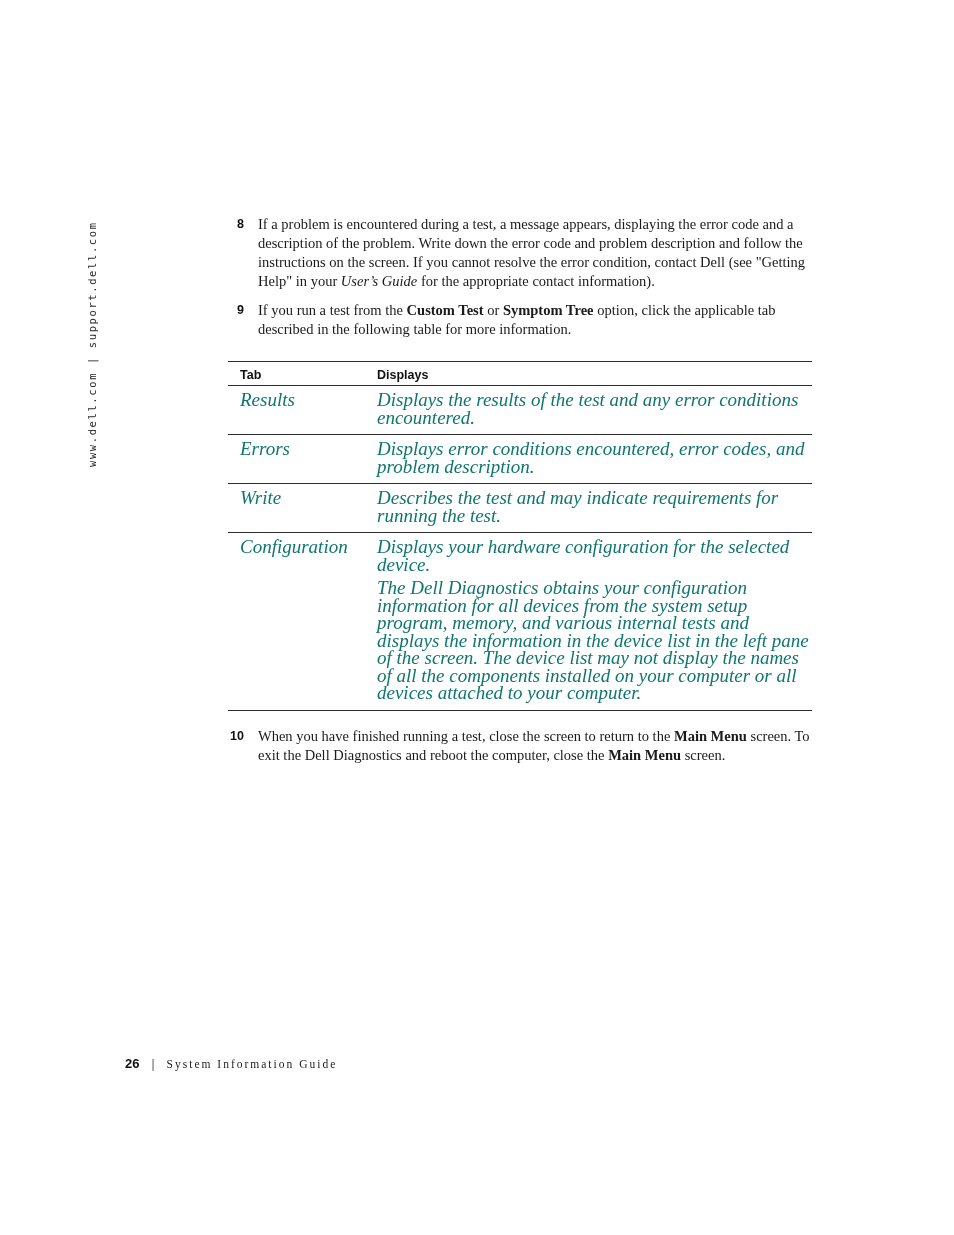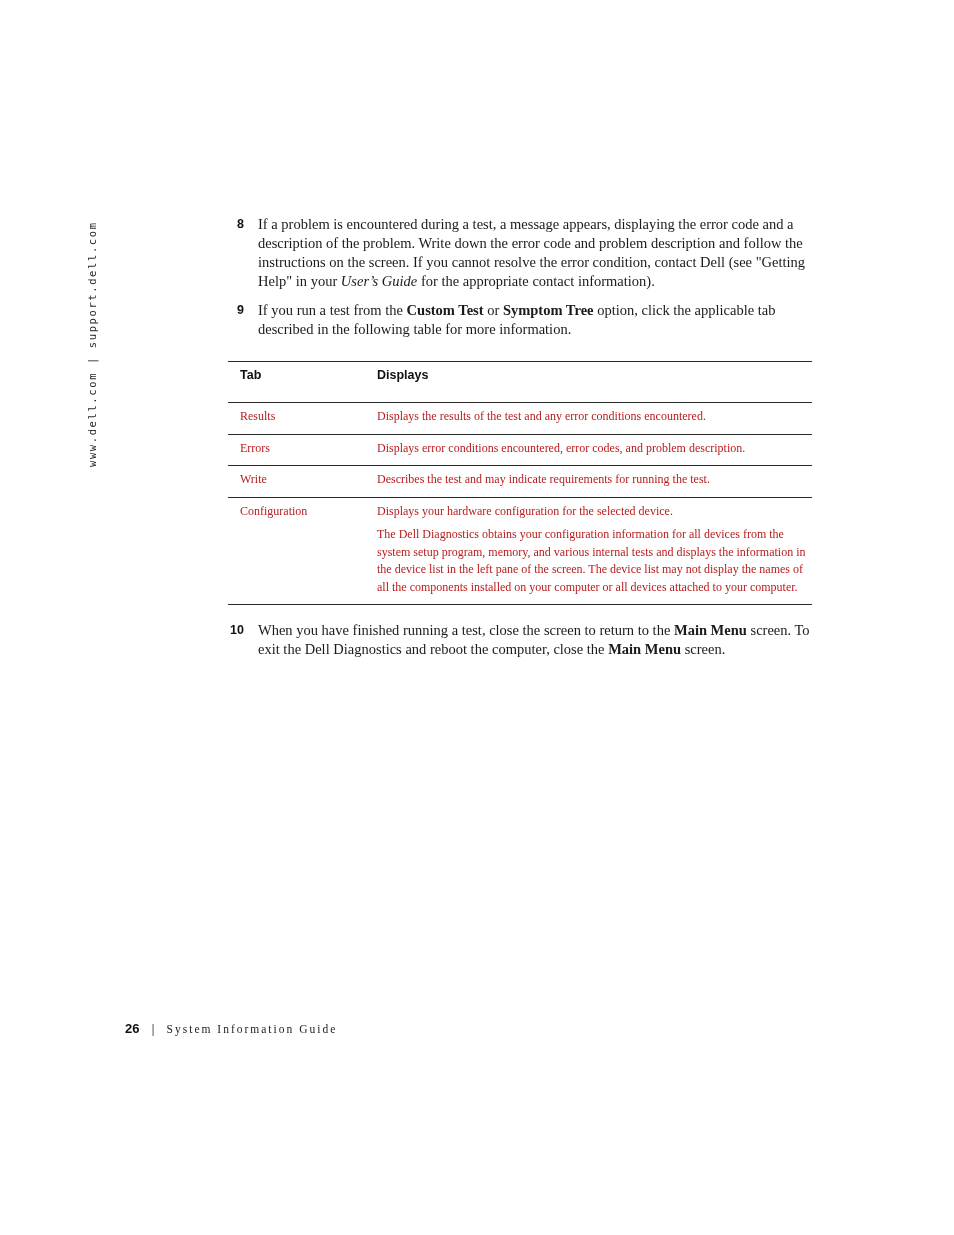--- a/index.html
+++ b/index.html
@@ -46,40 +46,40 @@
   .seg-normal { font-weight: normal; }
   .seg-bold { font-weight: bold; }
   .seg-italic { font-style: italic; }
 
   
   .dtable { margin-top: 22px; margin-bottom: 16px; }
   .dtable-header {
     display: flex;
     border-top: 1px solid #2b2b2b;
     border-bottom: 1px solid #2b2b2b;
-    padding: 6px 0 20px 0;
+    padding: 6px 0 3px 0;
     justify-content: center;
   }
   .th {
     font-family: "Liberation Sans", sans-serif;
     font-weight: bold;
     font-size: 12.5px;
     color: #111;
   }
   .col-tab { width: 149px; flex-shrink: 0; padding-left: 12px; }
   .col-fn { flex: 1; padding-right: 2px; }
   .dtable-row { display: flex; border-bottom: 1px solid #2b2b2b; padding: 5px 0 8px 0; }
-  .td { font-size: 12px; line-height: 17.5px; color: #b91c1c; }
+  .td { font-size: 19px; line-height: 17.5px; color: #0f766e; font-style: italic; }
   .col-fn p + p { margin-top: 6px; }
 
   
   .footer {
     position: absolute;
     left: 125px;
-    top: 1021px;
+    top: 1056px;
     display: flex;
     align-items: baseline;
   }
   .footer-num { font-family: "Liberation Sans", sans-serif; font-weight: bold; font-size: 13px; color: #111; }
   .footer-div { margin: 0 12px; font-family: "Liberation Sans", sans-serif; font-size: 12px; color: #555; }
   .footer-title {
     font-family: Liberation Serif, serif;
     font-size: 11.5px;
     letter-spacing: 2px;
     color: #222;

